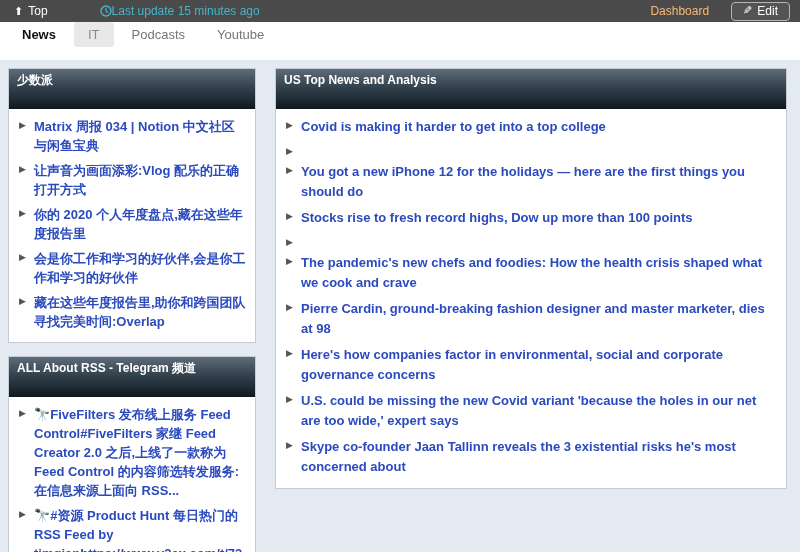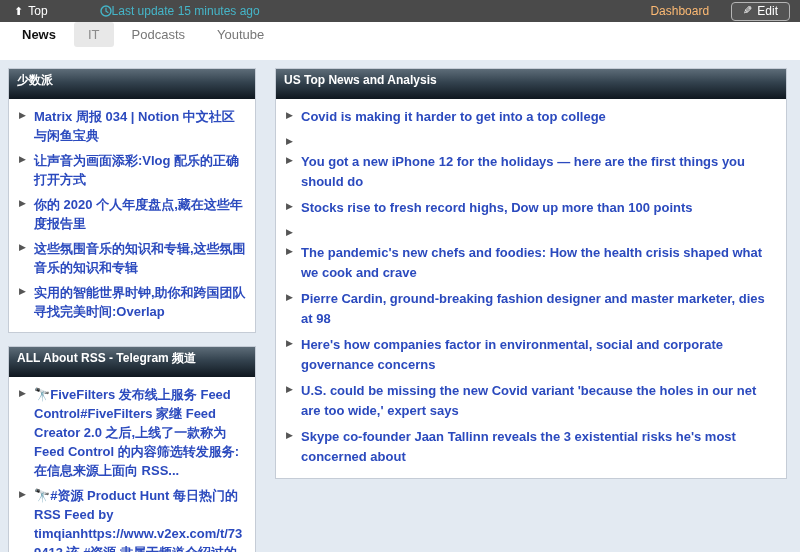--- a/index.html
+++ b/index.html
@@ -22,21 +22,21 @@
   .tab { color:#777; padding:5px 14px; margin-right:4px; cursor:pointer; border-radius:3px; white-space:nowrap; }
   .tab.active { color:#111; font-weight:bold; }
   .tab.highlight { background:#e8e8e8; color:#8a8a8a; }
 
   
   .content { padding:8px 13px 8px 8px; display:flex; align-items:flex-start; }
   .col-left { width:248px; flex:none; margin-right:19px; }
   .col-right { flex:1; }
 
   .panel { background:#fff; border:1px solid #c5ccd6; margin-bottom:13px; }
-  .panel-header { height:30px; line-height:22px; padding:0 8px; color:#fff; font-size:12px; font-weight:bold;
+  .panel-header { height:40px; line-height:22px; padding:0 8px; color:#fff; font-size:12px; font-weight:bold;
                   background:linear-gradient(180deg,#5d6c78 0%,#33424e 45%,#0f171f 100%);
                   white-space:nowrap; overflow:hidden; }
   .panel-body { padding:8px 8px 9px 10px; }
 
   .item { display:flex; margin-bottom:6px; }
   .item:last-child { margin-bottom:2px; }
   .bullet { flex:none; width:15px; color:#555; font-size:9px; padding-top:3px; }
   .item a { color:#2b4abe; text-decoration:none; font-size:13px; font-weight:bold; line-height:19px;
             word-break:break-word; cursor:pointer; }
   .col-right .item a { line-height:20px; }
@@ -105,26 +105,26 @@
             <a>让声音为画面添彩:Vlog 配乐的正确打开方式</a>
           </div>
 
           <div class="item">
             <span class="bullet">▶</span>
             <a>你的 2020 个人年度盘点,藏在这些年度报告里</a>
           </div>
 
           <div class="item">
             <span class="bullet">▶</span>
-            <a>这些氛围音乐的知识和专辑,这些氛围音乐的知识和专辑</a>
-          </div>
-
-          <div class="item">
-            <span class="bullet">▶</span>
-            <a>实用的智能世界时钟,助你和跨国团队寻找完美时间:Overlap</a>
+            <a>会是你工作和学习的好伙伴,会是你工作和学习的好伙伴</a>
+          </div>
+
+          <div class="item">
+            <span class="bullet">▶</span>
+            <a>藏在这些年度报告里,助你和跨国团队寻找完美时间:Overlap</a>
           </div>
         </div>
     </div>
 
     <div class="panel">
       <div class="panel-header">ALL About RSS - Telegram 频道</div>
       <div class="panel-body">
 
           <div class="item">
             <span class="bullet">▶</span>

